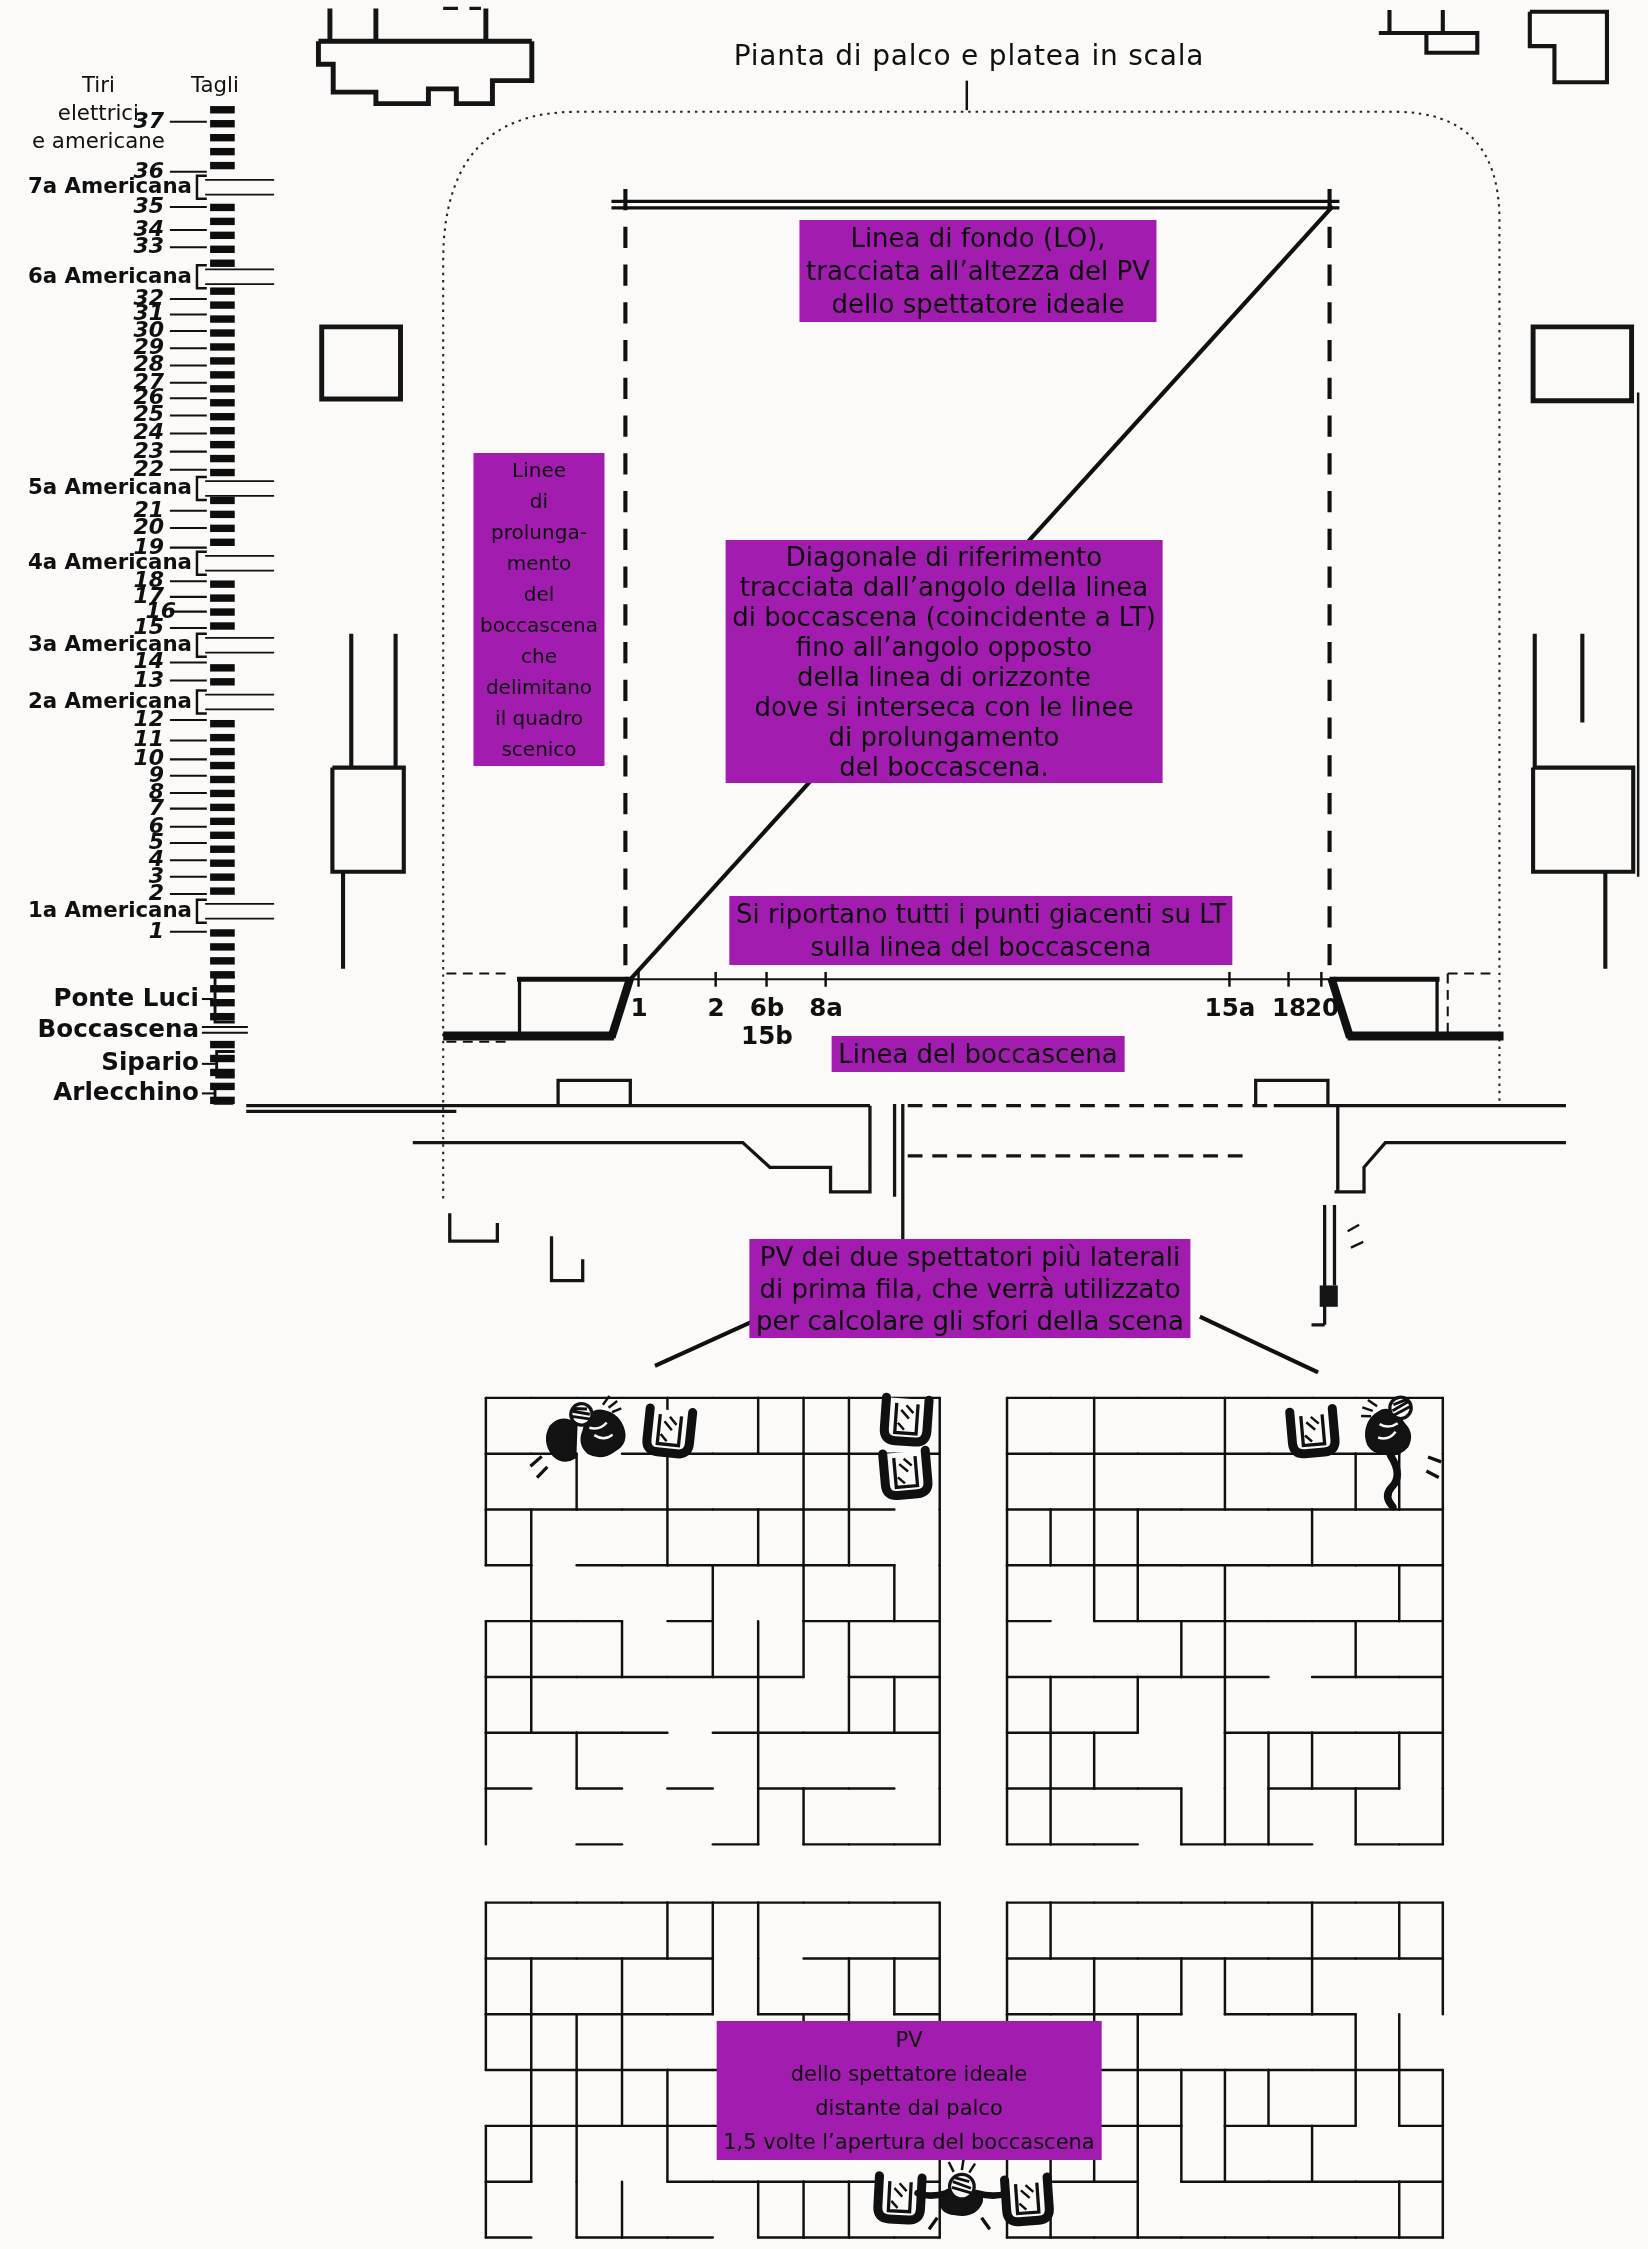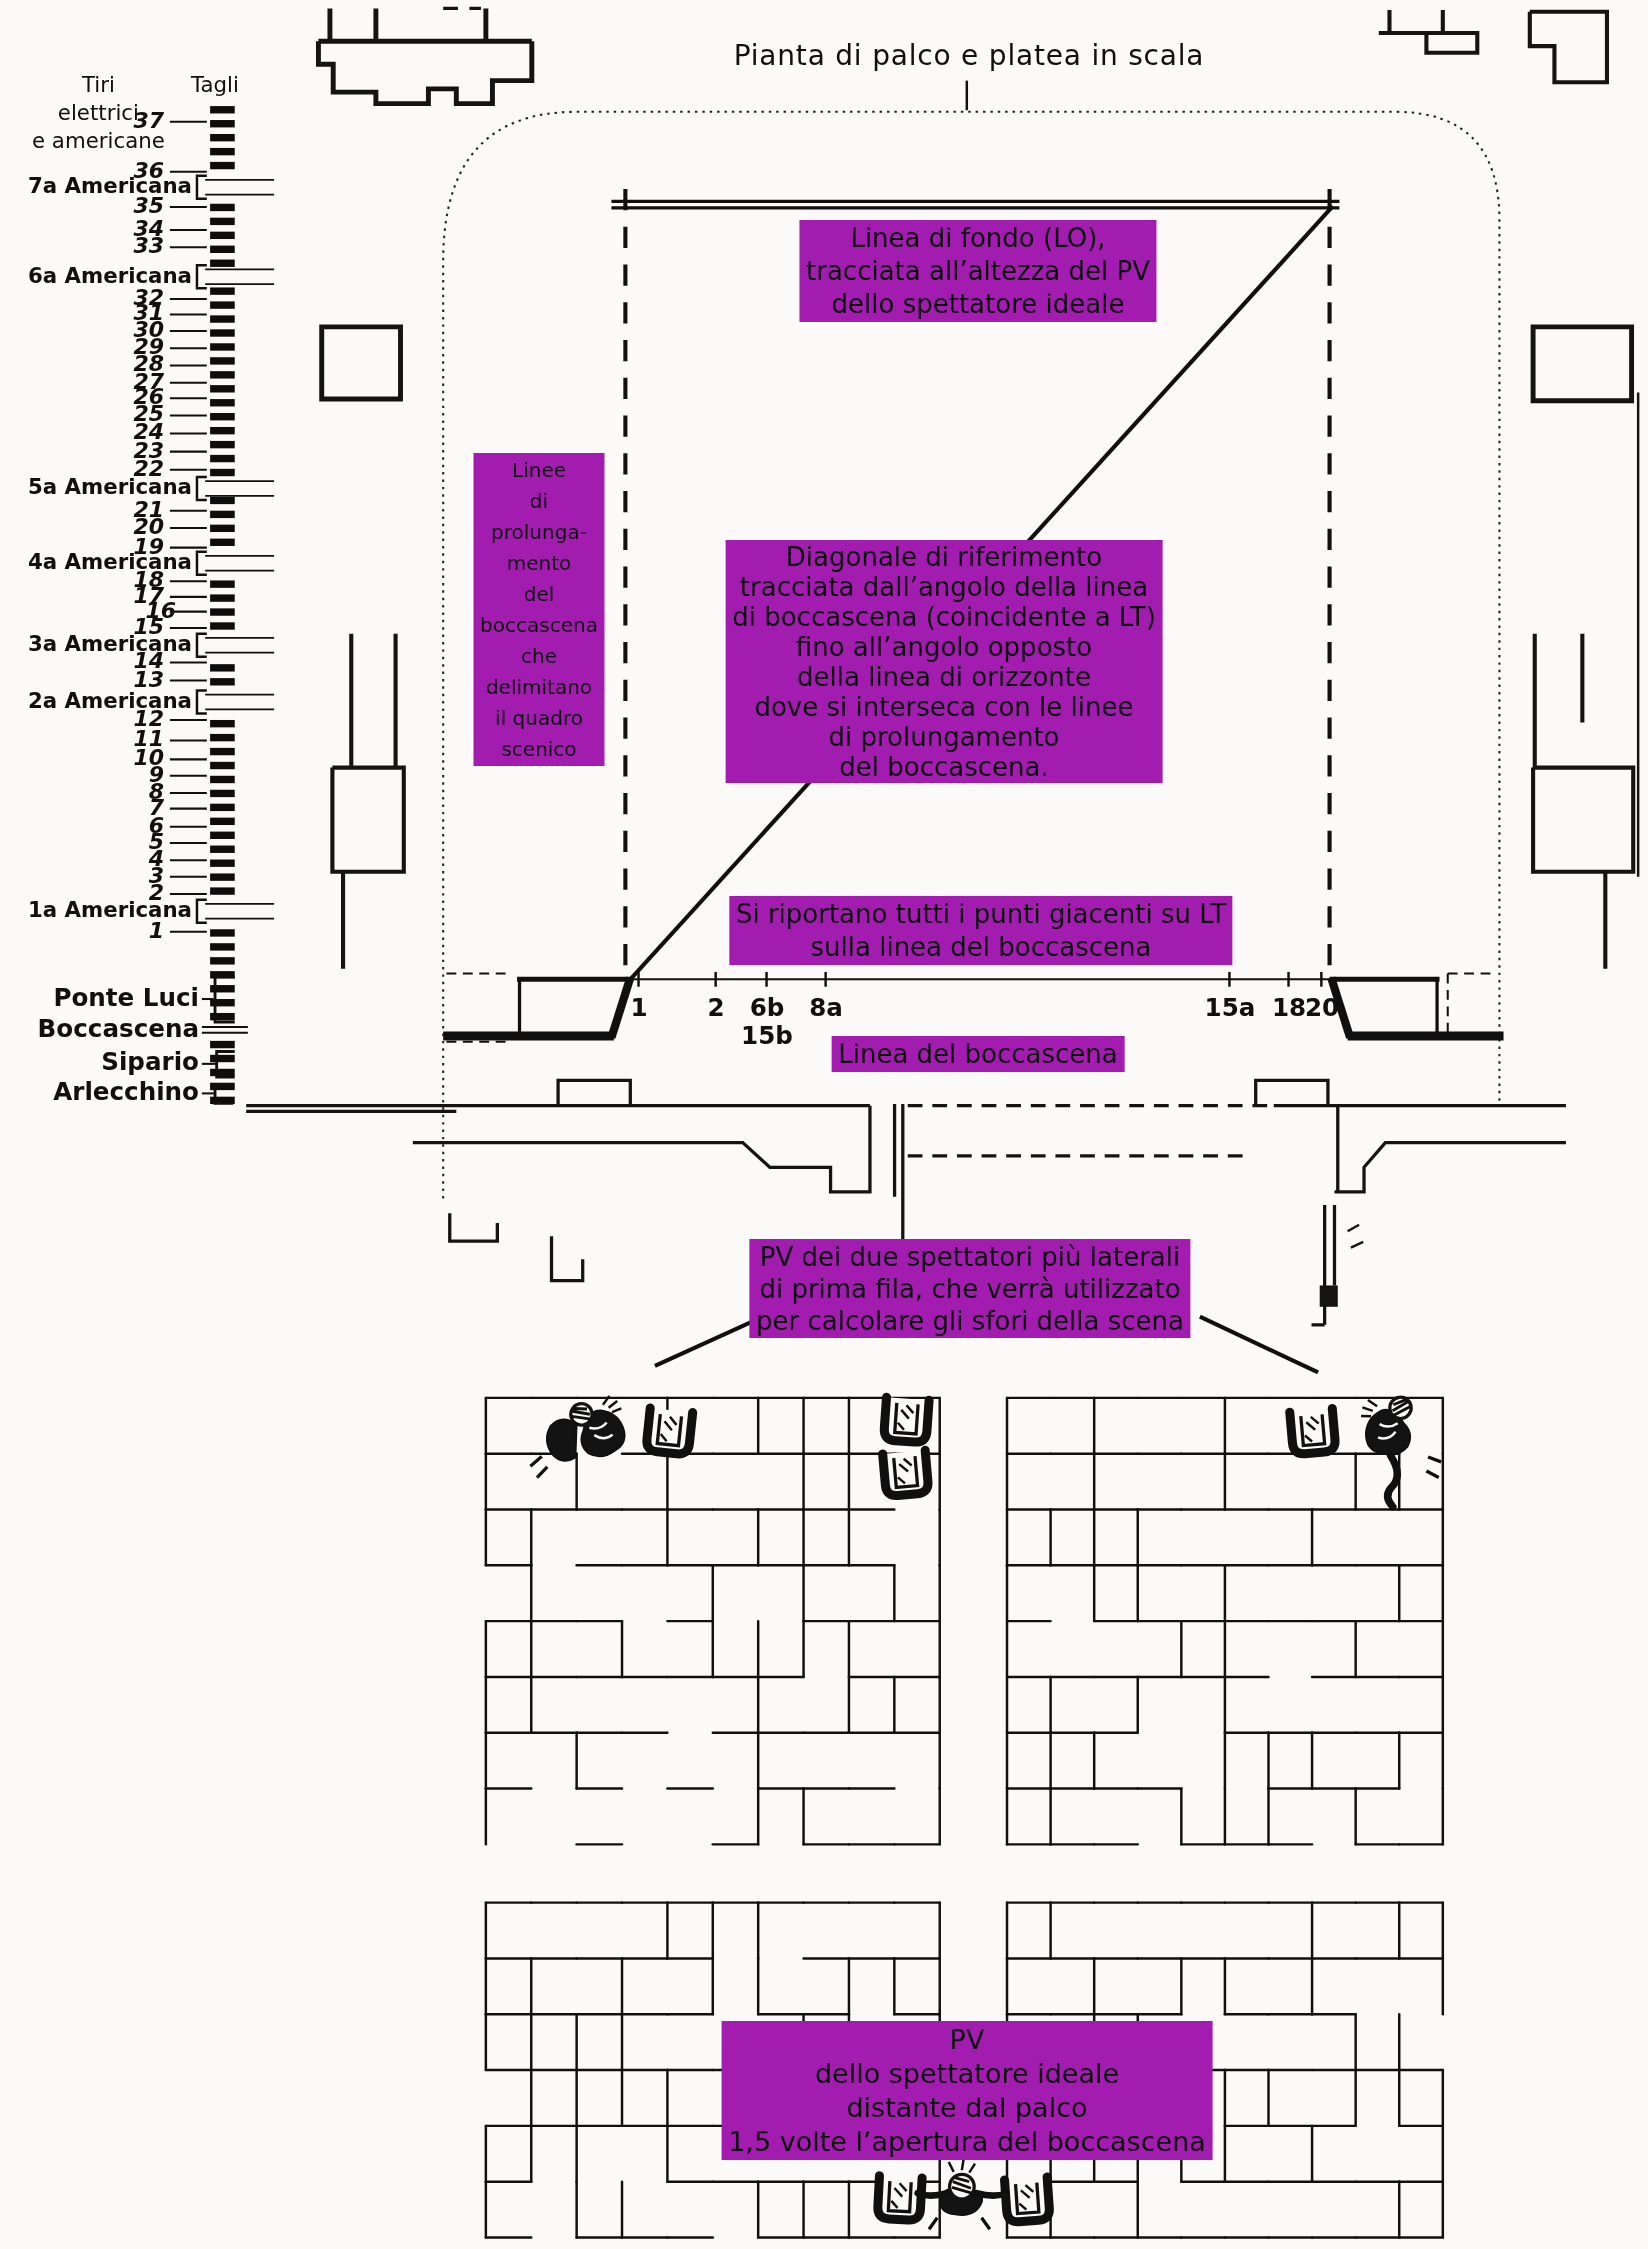--- a/index.html
+++ b/index.html
@@ -748,21 +748,21 @@
 di boccascena (coincidente a LT)
 fino all’angolo opposto
 della linea di orizzonte
 dove si interseca con le linee
 di prolungamento
 del boccascena.</div>
     <div class="note" style="left:978px;top:1036px">Linea del boccascena</div>
     <div class="note" style="left:970px;top:1239px;line-height:32px">PV dei due spettatori più laterali
 di prima fila, che verrà utilizzato
 per calcolare gli sfori della scena</div>
-    <div class="note" style="left:967px;top:2021px;font-size:27px;line-height:34px">PV
+    <div class="note" style="left:909px;top:2021px;font-size:21px;line-height:34px">PV
 dello spettatore ideale
 distante dal palco
 1,5 volte l’apertura del boccascena</div>
   <div class="numlab" style="left: 92px; width: 72px; top: 108px;">37</div>
       <div class="numlab" style="left: 92px; width: 72px; top: 158px;">36</div>
       <div class="amlab" style="left: 0px; width: 192px; top: 173px;">7a Americana</div>
       <div class="numlab" style="left: 92px; width: 72px; top: 193px;">35</div>
       <div class="numlab" style="left: 92px; width: 72px; top: 216px;">34</div>
       <div class="numlab" style="left: 92px; width: 72px; top: 233px;">33</div>
       <div class="amlab" style="left: 0px; width: 192px; top: 263px;">6a Americana</div>

